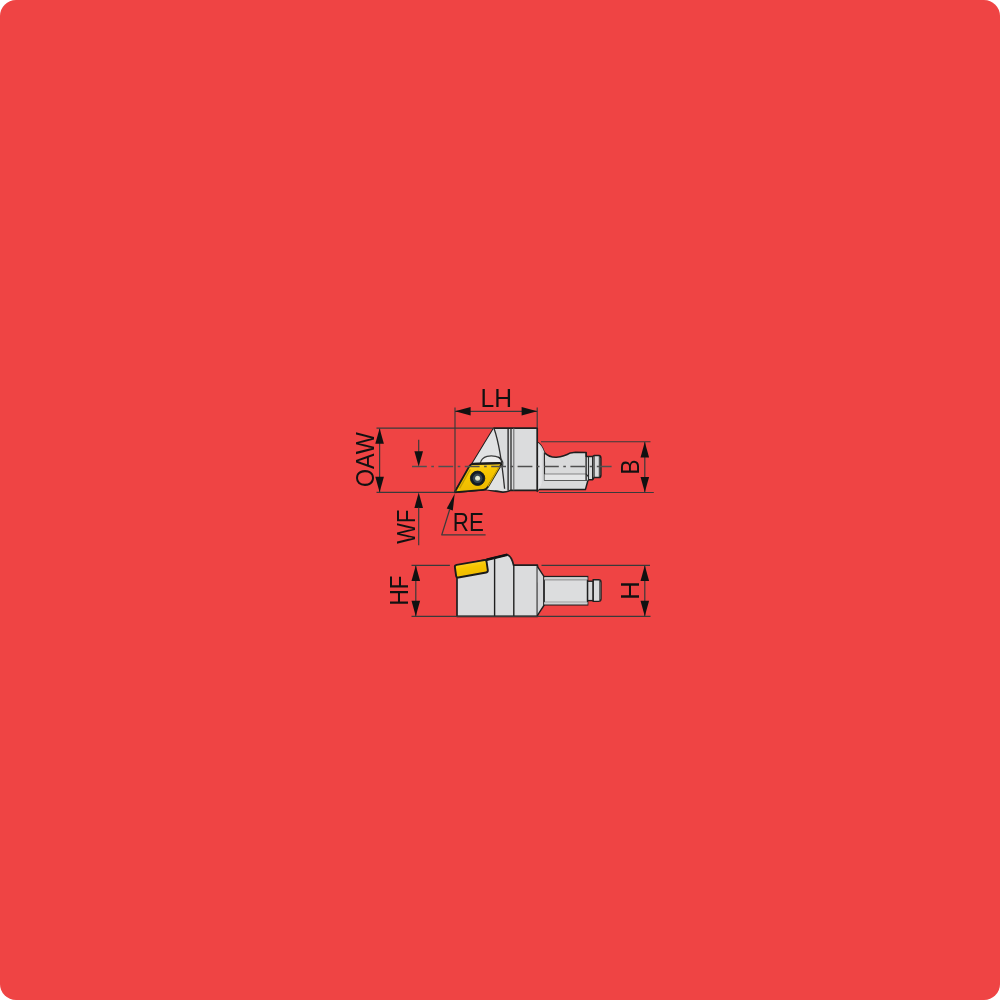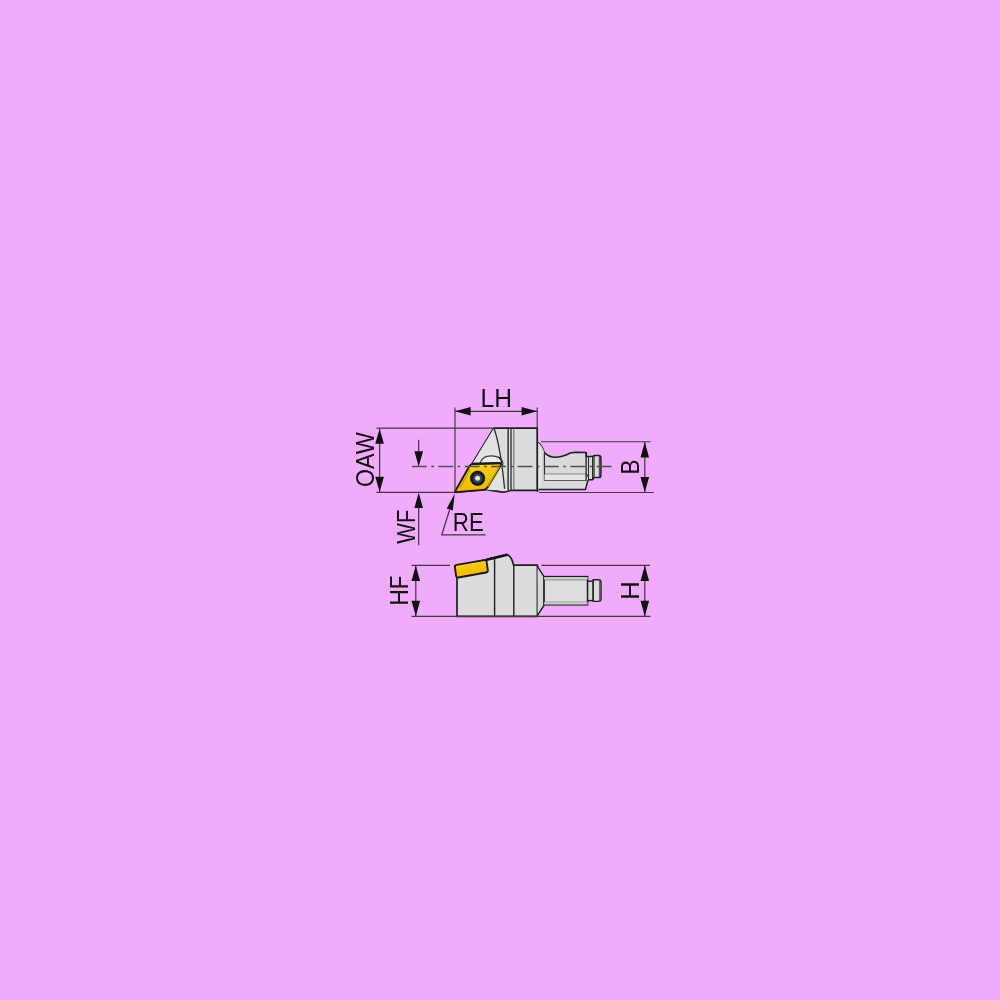--- a/index.html
+++ b/index.html
@@ -1,16 +1,16 @@
 <!DOCTYPE html>
 <html><head>
 <meta charset="utf-8">
 <style>
   html,body{margin:0;padding:0;background:#ffffff;}
-  .page{width:1000px;height:1000px;position:relative;background:#f0abfc;overflow:hidden;transform:translateZ(0);-webkit-font-smoothing:antialiased;}
+  .page{width:1000px;height:1000px;position:relative;background:#ef4444;overflow:hidden;transform:translateZ(0);border-radius:16px;-webkit-font-smoothing:antialiased;}
   text{font-family:"Liberation Sans", sans-serif;fill:#111111;filter:grayscale(1);}
 </style>
 </head>
 <body>
 <div class="page">
 <svg style="opacity:0.999" width="1000" height="1000" viewBox="0 0 1000 1000">
   <defs>
     <linearGradient id="ygrad" x1="0" y1="0" x2="0.4" y2="1">
       <stop offset="0" stop-color="#ffd94a"></stop>
       <stop offset="0.45" stop-color="#f8c800"></stop>

